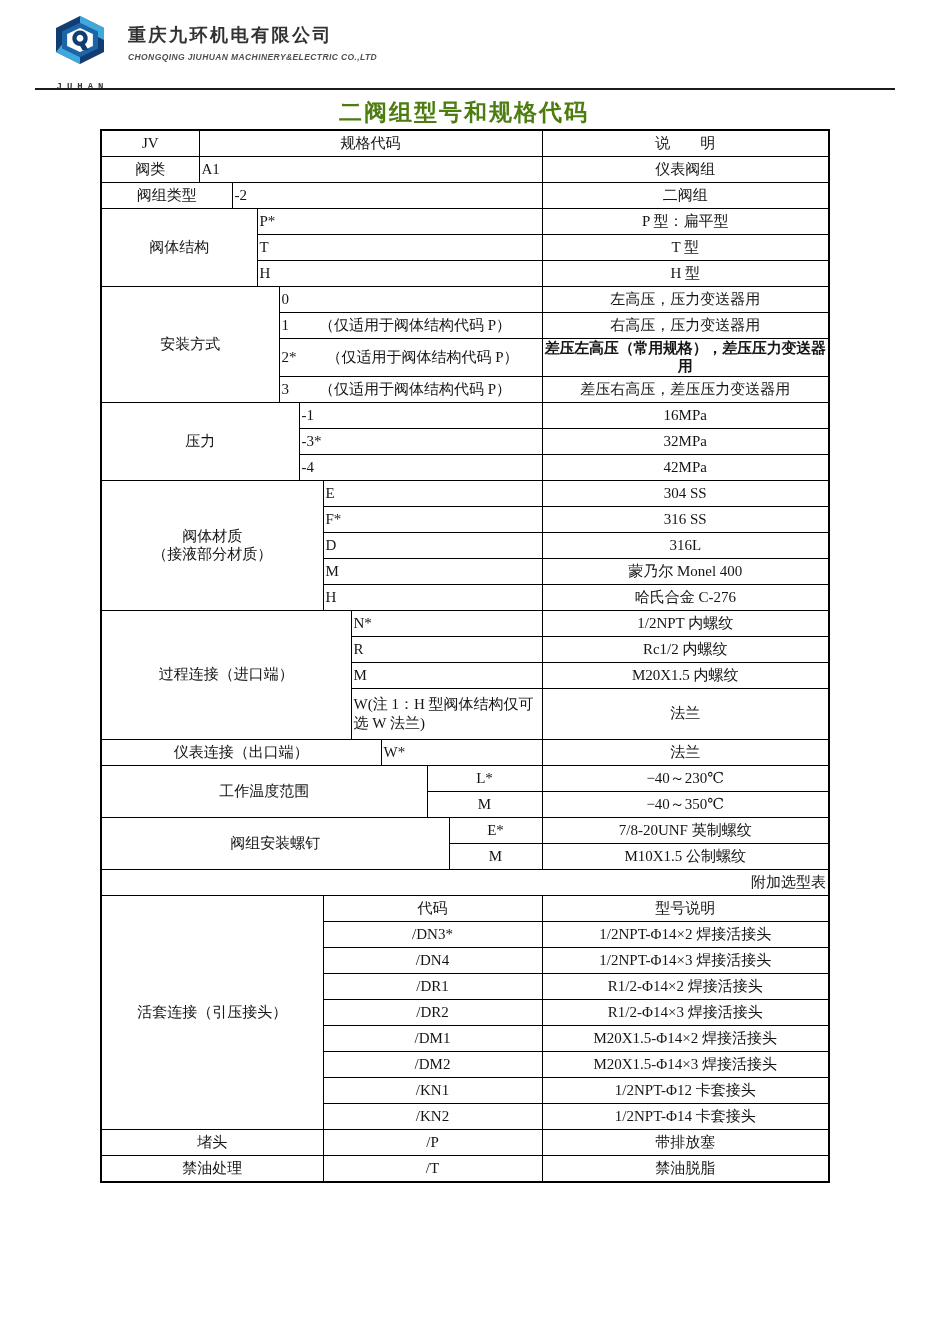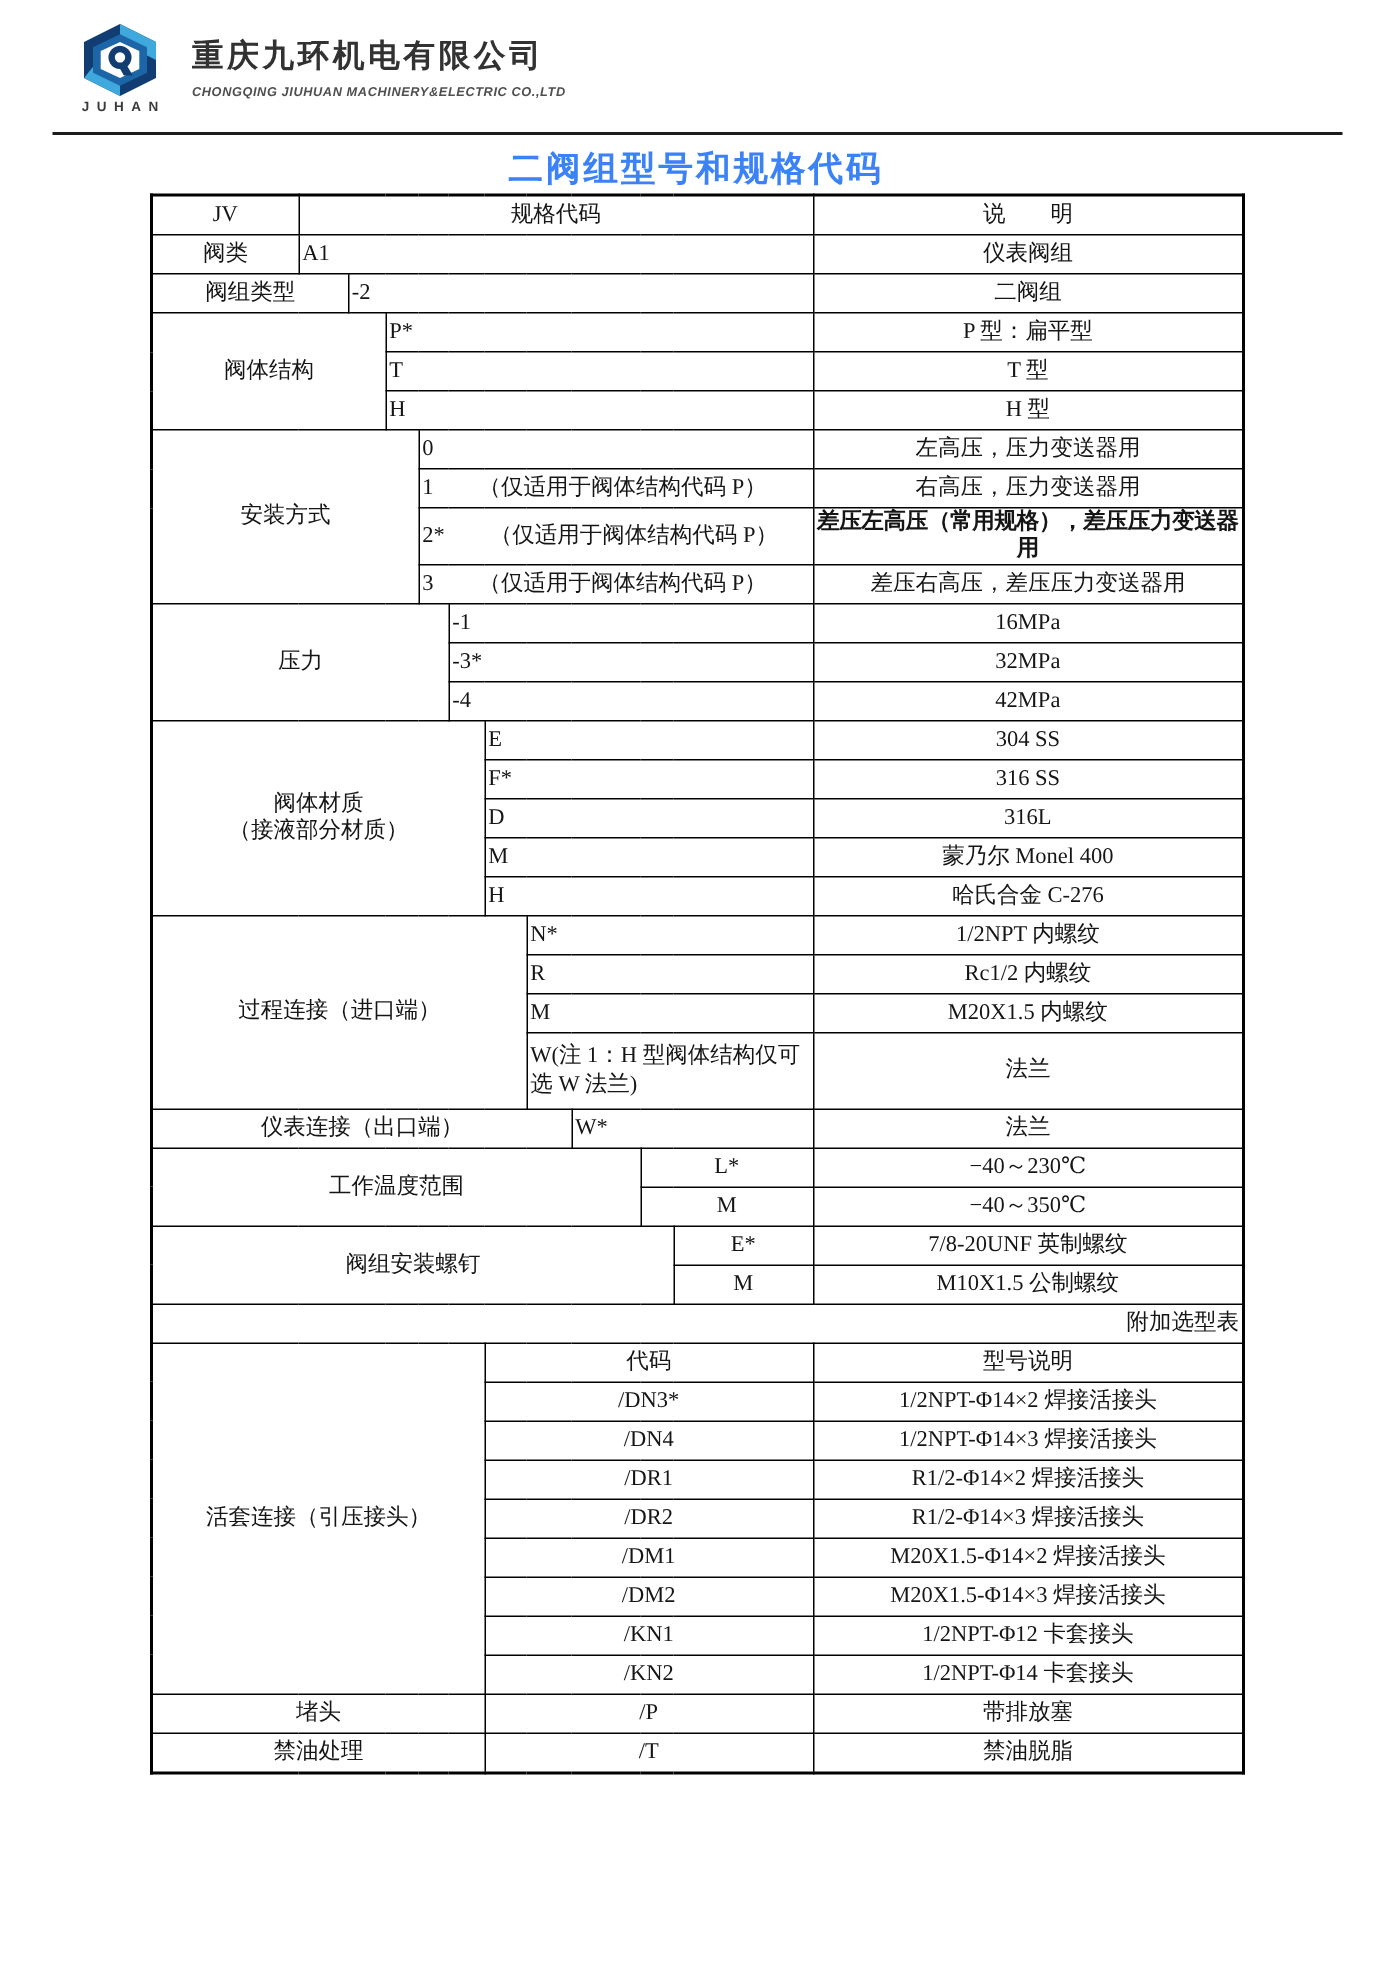--- a/index.html
+++ b/index.html
@@ -6,37 +6,37 @@
   .page {
     position:relative; width:930px; height:1320px; background:#ffffff;
     font-family:"Liberation Serif","DejaVu Serif",serif; color:#111;
     margin:0 auto; overflow:hidden;
   }
   
   .letterhead { position:absolute; top:16px; left:48px; display:flex; align-items:flex-start; }
   .logo-box { width:64px; text-align:center; }
   .logo-box svg { display:block; margin:0 auto; }
   .logo-word {
-    font-family:Liberation Sans, sans-serif; font-size:9px; font-weight:700;
-    color:#3a3a3a; letter-spacing:5px; margin-top:2px; padding-left:5px;
+    font-family:Liberation Mono, monospace; font-size:9px; font-weight:700;
+    color:#3a3a3a; letter-spacing:5px; margin-top:18px; padding-left:5px;
   }
   .company { margin-left:16px; padding-top:7px; }
   .company-cn {
-    font-family:"Liberation Sans",sans-serif; font-size:21px; font-weight:700;
+    font-family:"Liberation Sans",sans-serif; font-size:18px; font-weight:700;
     color:#323232; letter-spacing:2.5px;
   }
   .company-en {
     font-family:"Liberation Sans",sans-serif; font-size:8.5px; font-weight:700;
     color:#4f4f4f; letter-spacing:0.4px; margin-top:5px;font-style:italic;
   }
   .head-rule { position:absolute; top:88px; left:35px; width:860px; height:2px; background:#1c1c1c; }
   
   .doc-title {
     position:absolute; top:97px; left:0; width:928px; text-align:center;
-    font-size:23px; font-weight:700; letter-spacing:2px; color:#3b82f6;
+    font-size:23px; font-weight:700; letter-spacing:2px; color:#4d7c0f;
   }
   
   table.spec {
     position:absolute; top:129px; left:100px; width:728px;
     border-collapse:collapse; table-layout:fixed; border:2px solid #000;
   }
   table.spec td {
     border:1px solid #000; height:25px; padding:0 2px;
     font-size:15px; line-height:1.22; color:#151515;
     overflow:hidden; word-break:break-all;

